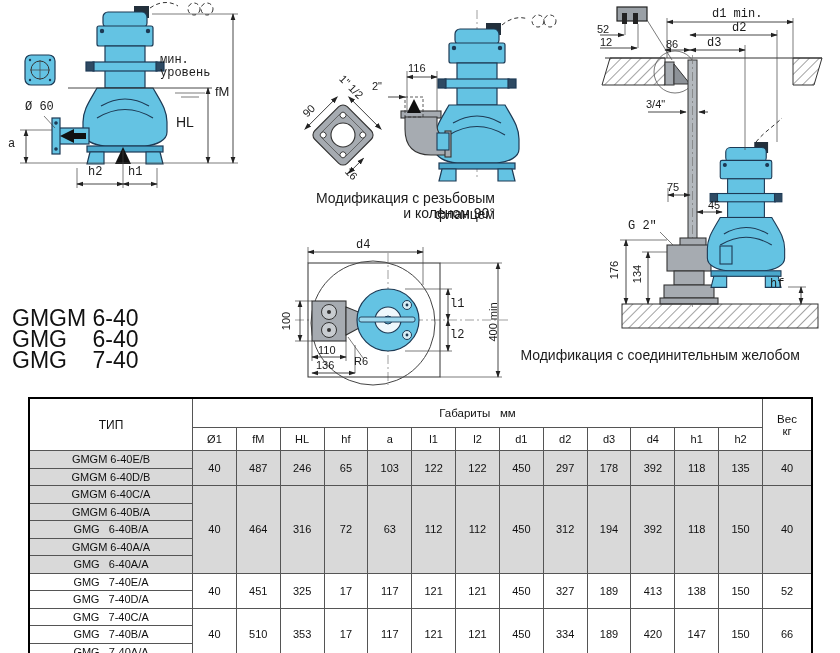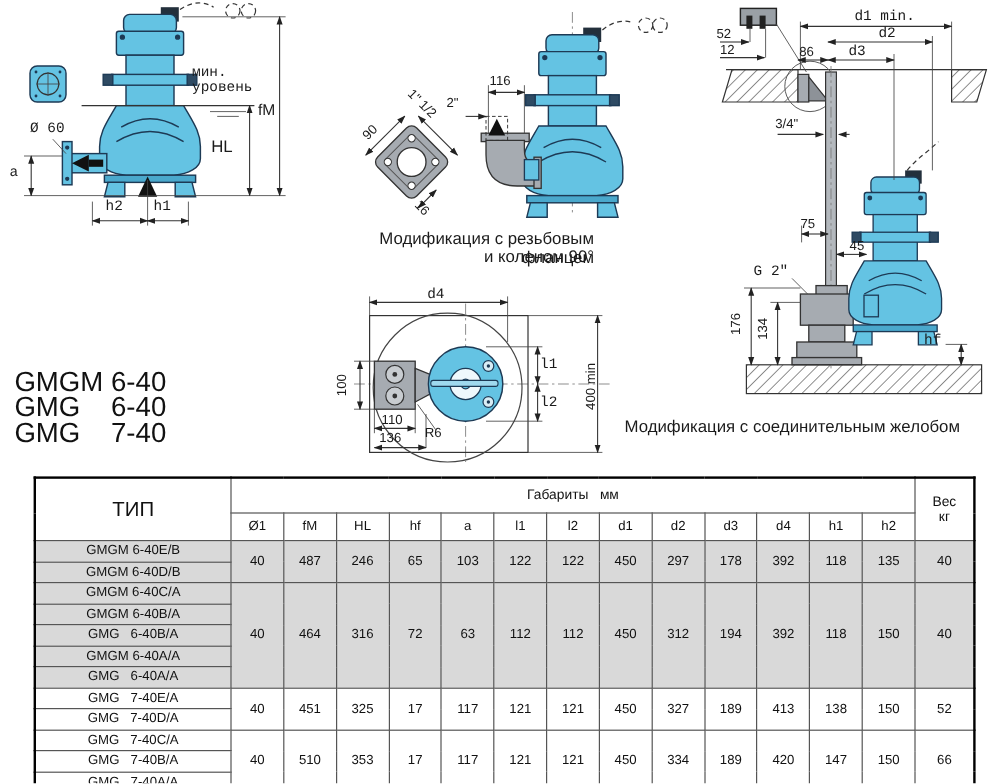--- a/index.html
+++ b/index.html
@@ -14,21 +14,21 @@
   .lbl.rotm45{transform:translate(-50%,-50%) rotate(-45deg);}
   .lbl.rot45{transform:translate(-50%,-50%) rotate(45deg);}
   .caption{position:absolute;font-size:14px;color:#1b1b1b;text-align:right;}
   .models{position:absolute;left:12px;top:260px;font-weight:normal;font-size:23px;
           line-height:21px;white-space:pre;color:#111;margin-top:48px;}
   
   table.dims{position:absolute;left:28px;top:397px;width:785px;border-collapse:collapse;
              table-layout:fixed;font-size:11px;color:#111;border:2px solid #000;}
   table.dims th,table.dims td{border:1px solid #555;padding:0;text-align:center;
              font-weight:normal;vertical-align:middle;}
-  th.h-type{width:162px;font-size:17px;}
+  th.h-type{width:162px;font-size:12px;}
   th.h-weight{width:48px;white-space:pre-line;font-size:11.5px;}
   th.h-dims{height:28px;font-size:11.5px;white-space:pre;margin-top:28px;}
   tr.subhead th{height:22px;}
   tbody td{height:16.5px;line-height:12px;}
   td.type-cell{text-align:left;padding-left:13px;white-space:pre;}
   tr.shaded td{background:#d9d9d9;}
   tr.group-start td{border-top:1.8px solid #000;}
   
   .dim{stroke:#333;stroke-width:0.9;fill:none;}
   .ext{stroke:#444;stroke-width:0.7;fill:none;}

